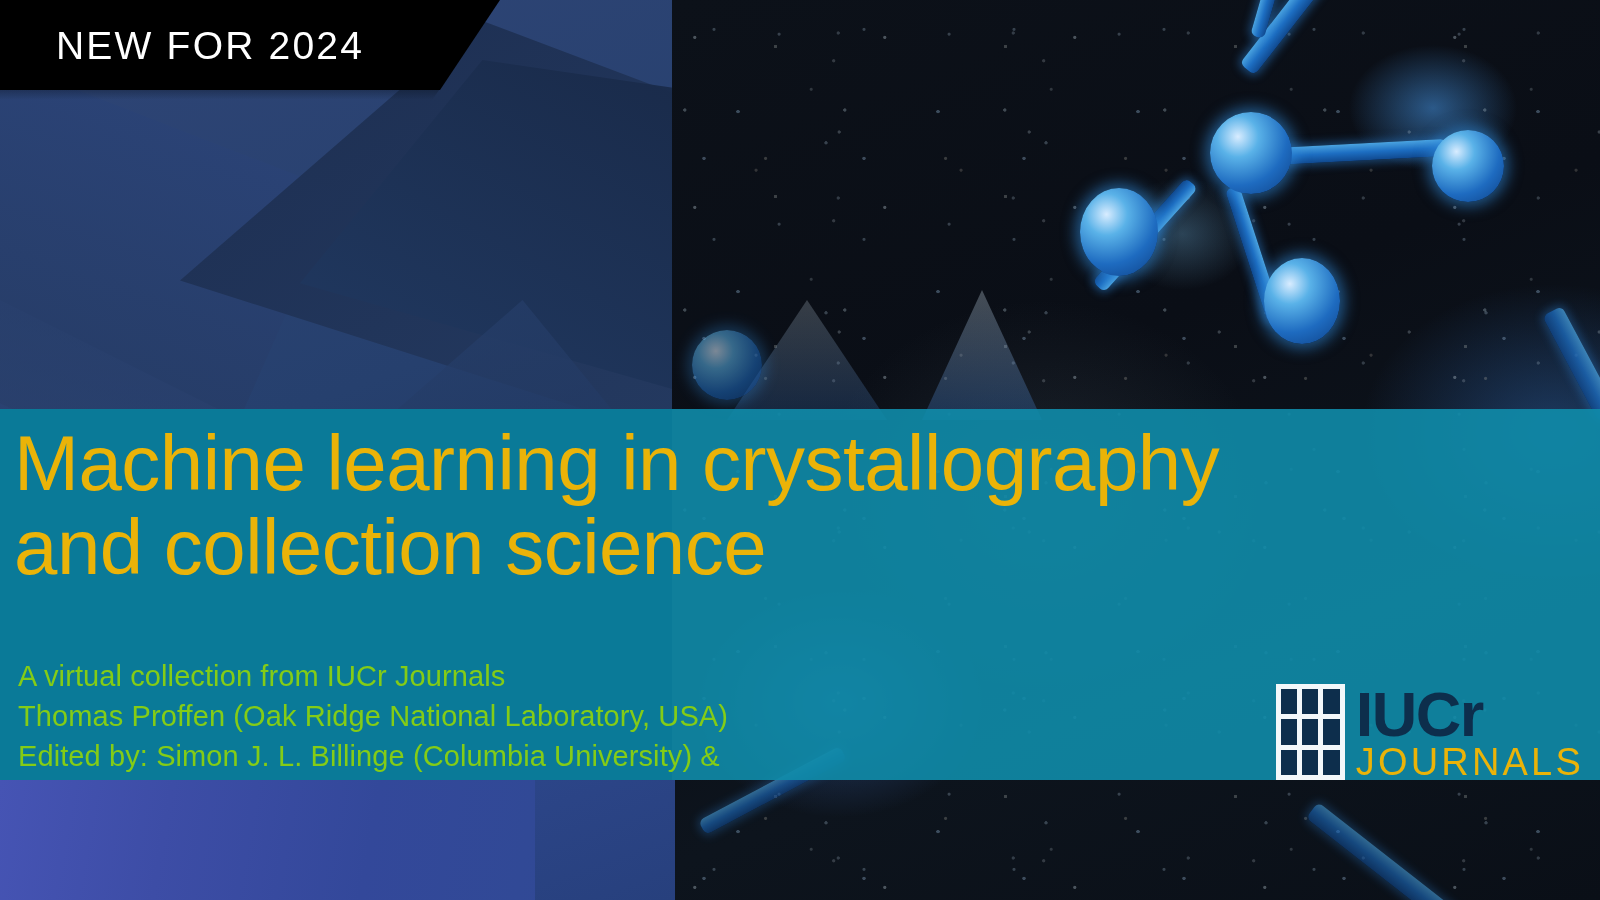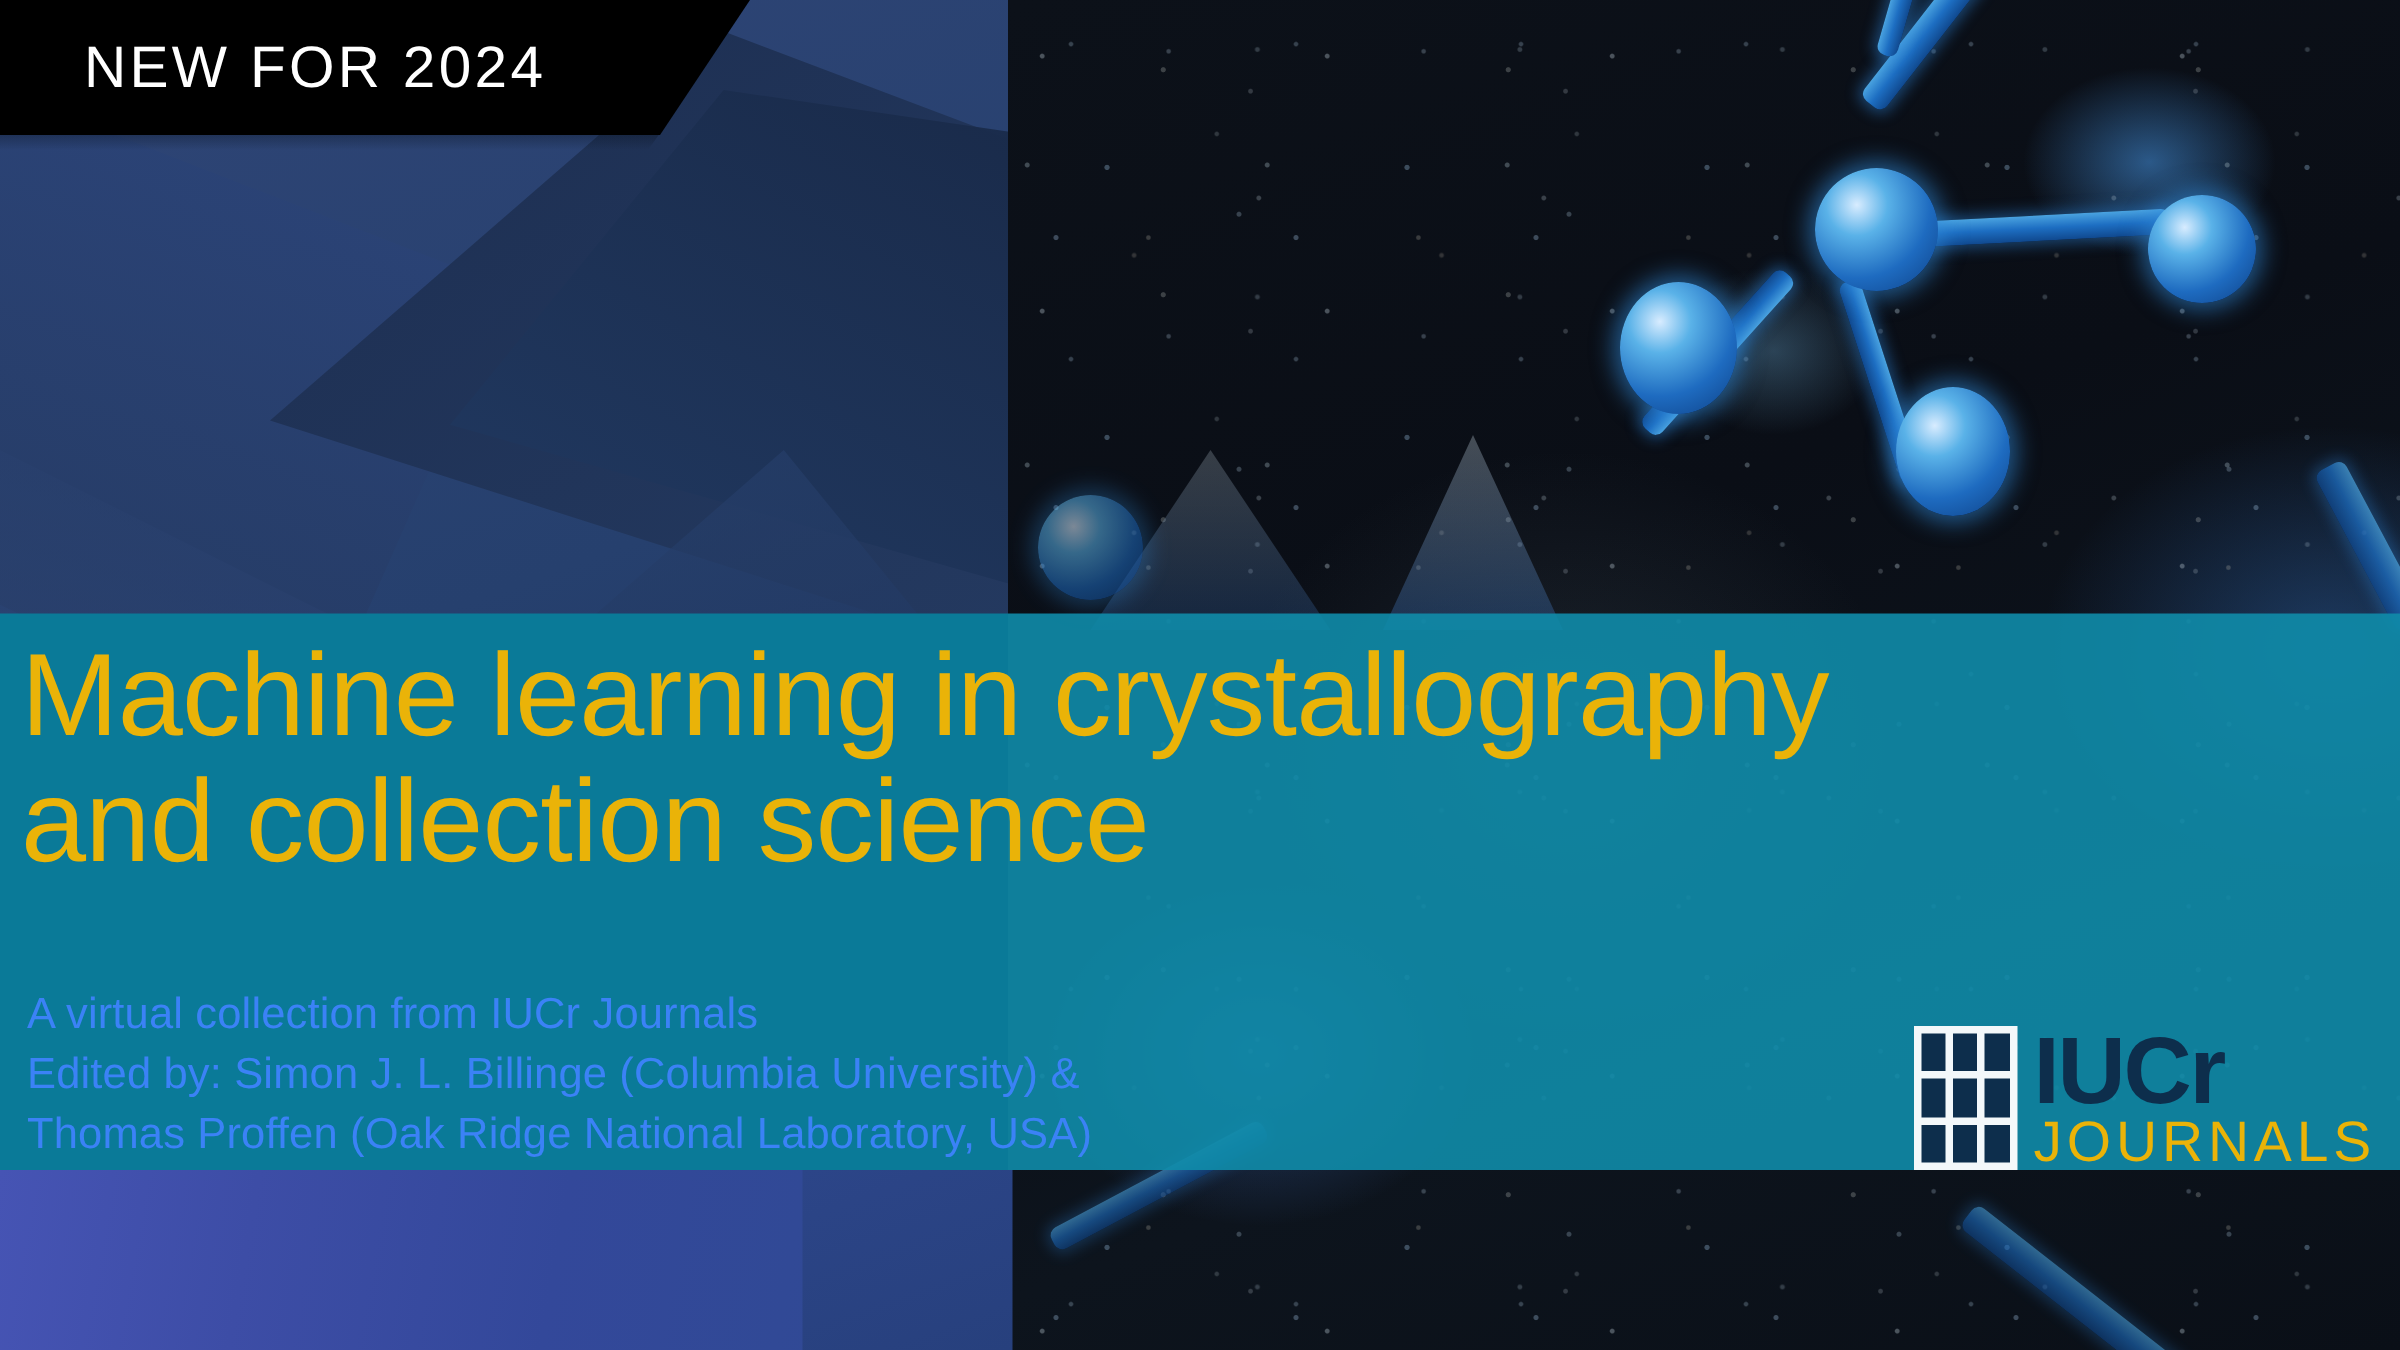--- a/index.html
+++ b/index.html
@@ -138,21 +138,21 @@
     width:1420px;
     color:#eab308;
     font-size:78px; font-weight:200;
     line-height:1.08;
     letter-spacing:-0.5px;
   }
   .title-line { display:block; white-space:nowrap; }
 
   .subtitle {
     position:absolute; left:18px; top:247px;
-    color:#3b82f6;
+    color:#84cc16;
     font-size:29px; font-weight:300;
     line-height:1.38;
     letter-spacing:.1px;
   }
   .sub-line { display:block; white-space:nowrap; }
 
   
   .logo {
     position:absolute; left:1276px; top:684px;
     width:308px; height:104px;
@@ -243,22 +243,22 @@
     <div class="band-right"></div>
 
     <div class="band-inner">
       <div class="title">
         <span class="title-line">Machine learning in crystallography</span>
         <span class="title-line">and collection science</span>
       </div>
 
       <div class="subtitle">
         <span class="sub-line">A virtual collection from IUCr Journals</span>
+        <span class="sub-line">Thomas Proffen (Oak Ridge National Laboratory, USA)</span>
         <span class="sub-line">Edited by: Simon J. L. Billinge (Columbia University) &amp;</span>
-        <span class="sub-line">Thomas Proffen (Oak Ridge National Laboratory, USA)</span>
       </div>
     </div>
   </div>
 
   <div class="logo">
     <div class="logo-grid">
       <div class="logo-cell"></div>
       <div class="logo-cell"></div>
       <div class="logo-cell"></div>
       <div class="logo-cell"></div>

